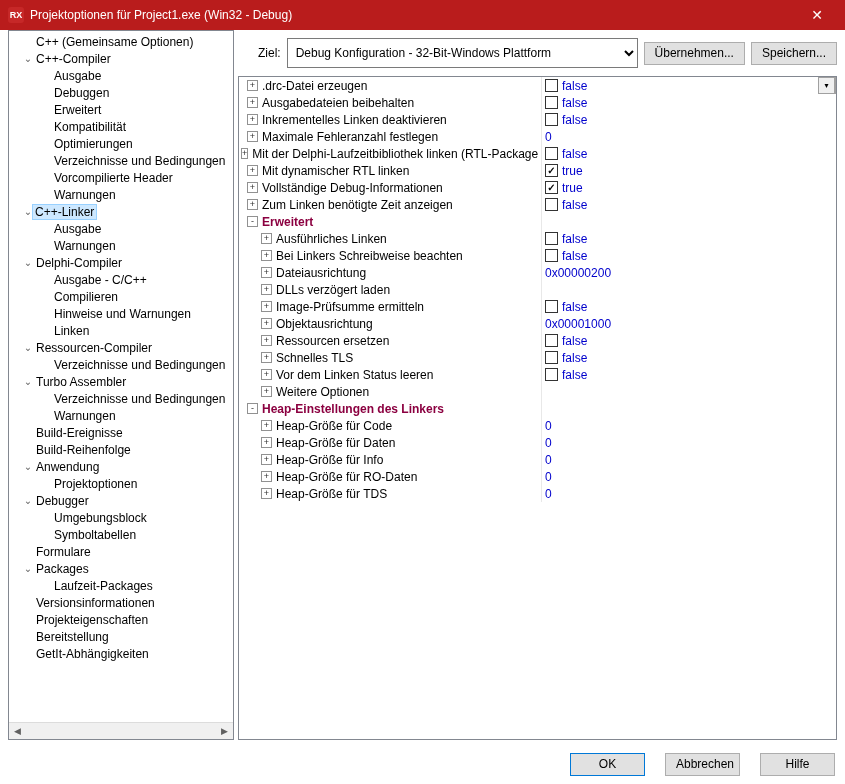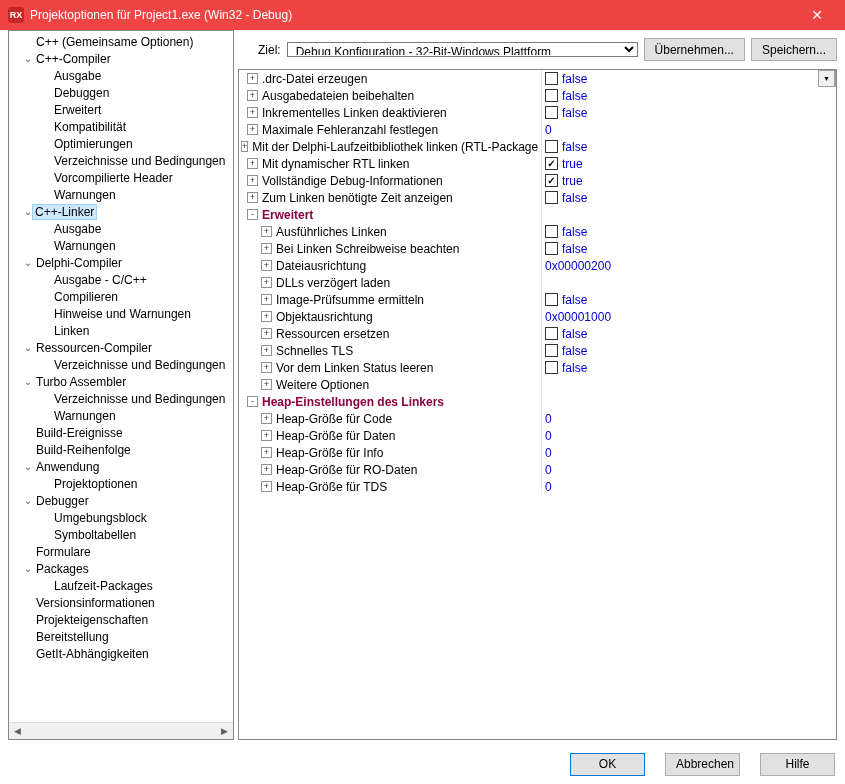--- a/index.html
+++ b/index.html
@@ -1,33 +1,33 @@
 <!DOCTYPE html>
 <html><head>
 <meta charset="utf-8">
 <style>
 * { box-sizing: border-box; margin: 0; padding: 0; }
 body { font-family: "Segoe UI", Tahoma, sans-serif; font-size: 12px; background: #fff; width: 845px; height: 784px; overflow: hidden; }
-.titlebar { background: #ef4444; color: #fff; height: 30px; display: flex; align-items: center; padding: 0 8px; }
+.titlebar { background: #b91c1c; color: #fff; height: 30px; display: flex; align-items: center; padding: 0 8px; }
 .titlebar-icon { width: 16px; height: 16px; background: #c62828; border-radius: 3px; display: flex; align-items: center; justify-content: center; font-size: 9px; font-weight: bold; color: #fff; margin-right: 6px; }
 .titlebar-title { flex: 1; font-size: 12px; }
 .titlebar-close { width: 40px; height: 30px; display: flex; align-items: center; justify-content: center; font-size: 14px; cursor: pointer; }
 .main-content { display: flex; height: 714px; }
 .tree-panel { width: 226px; border: 1px solid #828790; margin: 0 4px 4px 8px; overflow: hidden; display: flex; flex-direction: column; }
 .tree-body { flex: 1; overflow-y: auto; overflow-x: hidden; padding: 2px 0; }
 .tree-item { display: flex; align-items: center; height: 17px; padding-left: 4px; cursor: pointer; white-space: nowrap; }
 .tree-item.selected span.lbl { background: #cde8ff; border: 1px solid #99d1ff; padding: 0 2px; margin-left: -3px; }
 .tree-toggle { width: 14px; height: 14px; display: inline-flex; align-items: center; justify-content: center; font-size: 10px; color: #666; cursor: pointer; }
 .tree-indent { display: inline-block; }
 .tree-scrollbar-h { height: 17px; background: #f0f0f0; border-top: 1px solid #dcdcdc; display: flex; align-items: center; }
 .tree-scrollbar-h .arrow { width: 17px; height: 17px; display: flex; align-items: center; justify-content: center; font-size: 9px; color: #606060; }
 .right-panel { flex: 1; margin: 8px 8px 4px 0; display: flex; flex-direction: column; }
 .target-row { display: flex; align-items: center; gap: 6px; margin-bottom: 8px; }
 .target-label { padding-left: 20px; }
-.target-select { flex: 1; height: 15px; border: 1px solid #7a7a7a; padding: 1px 4px; font-family: inherit; font-size: 12px; background: #fff; }
+.target-select { flex: 1; height: 30px; border: 1px solid #7a7a7a; padding: 1px 4px; font-family: inherit; font-size: 12px; background: #fff; }
 .btn { height: 23px; border: 1px solid #adadad; background: #e1e1e1; padding: 0 10px; font-family: inherit; font-size: 12px; cursor: pointer; }
 .grid-panel { flex: 1; border: 1px solid #828790; overflow-y: auto; background: #fff; }
 .grid-row { display: flex; height: 17px; align-items: stretch; border-bottom: 0px solid #f0f0f0; }
 .grid-name-cell { width: 302px; display: flex; align-items: center; overflow: hidden; white-space: nowrap; padding-left: 2px; }
 .grid-value-cell { flex: 1; display: flex; align-items: center; border-left: 1px solid #e8e8e8; padding-left: 3px; }
 .grid-value-cell.first-row { border-right: 1px solid #a0a0a0; position: relative; }
 .dropdown-arrow { position: absolute; right: 0; top: 0; width: 17px; height: 17px; border: 1px solid #a0a0a0; background: #f0f0f0; display: flex; align-items: center; justify-content: center; font-size: 8px; }
 .expand-box { width: 11px; height: 11px; border: 1px solid #919191; display: inline-flex; align-items: center; justify-content: center; font-size: 9px; line-height: 1; margin-right: 4px; color: #333; background: #fff; cursor: pointer; }
 .section-header { color: #8b0040; font-weight: bold; }
 .checkbox-val { display: flex; align-items: center; gap: 4px; }
@@ -345,21 +345,21 @@
             <span class="checkbox-val">
               <span class="chk"></span>
               <span class="val-blue">false</span>
             </span>
           </div>
         </div>
         <div class="grid-row">
           <div class="grid-name-cell">
             <span style="display: inline-block; width: 20px;"></span>
             <span class="expand-box">+</span>
-            <span>Bei Linken Schreibweise beachten</span>
+            <span>Bei Linkers Schreibweise beachten</span>
           </div>
           <div class="grid-value-cell">
             <span class="checkbox-val">
               <span class="chk"></span>
               <span class="val-blue">false</span>
             </span>
           </div>
         </div>
         <div class="grid-row">
           <div class="grid-name-cell">

